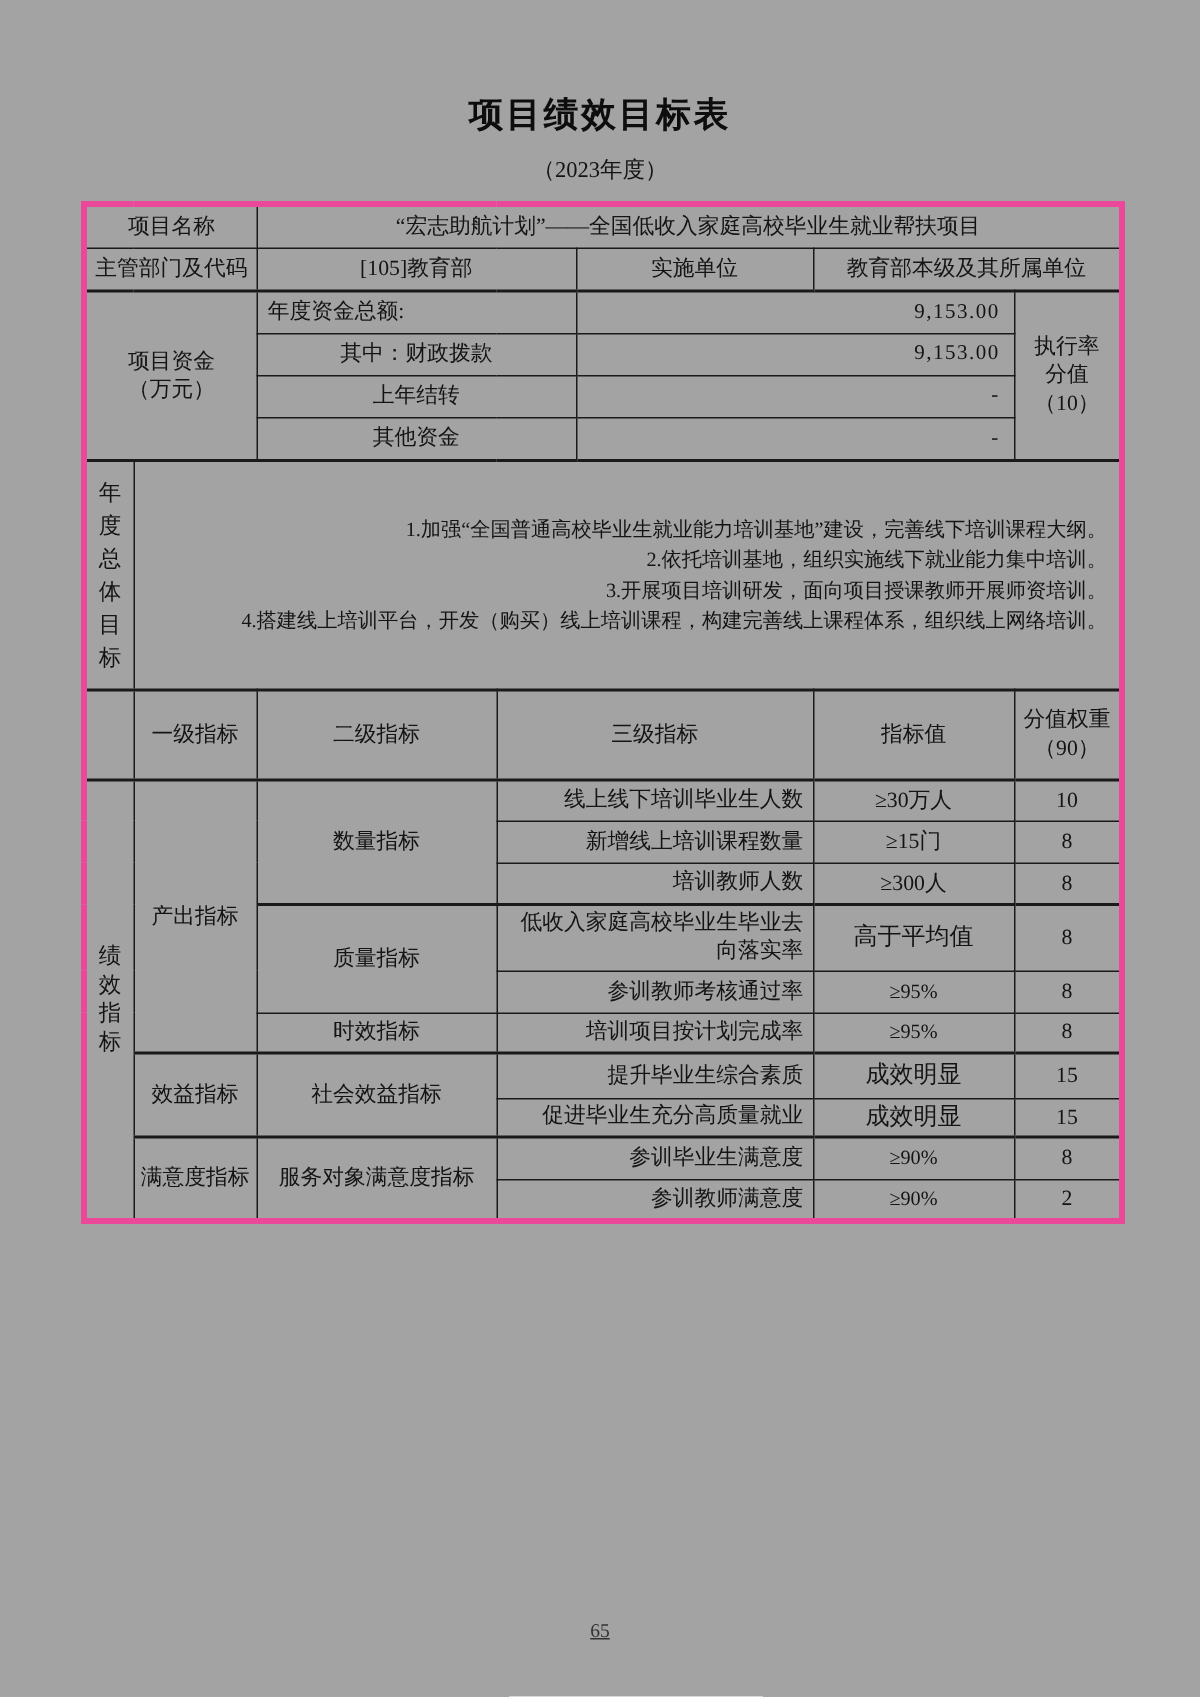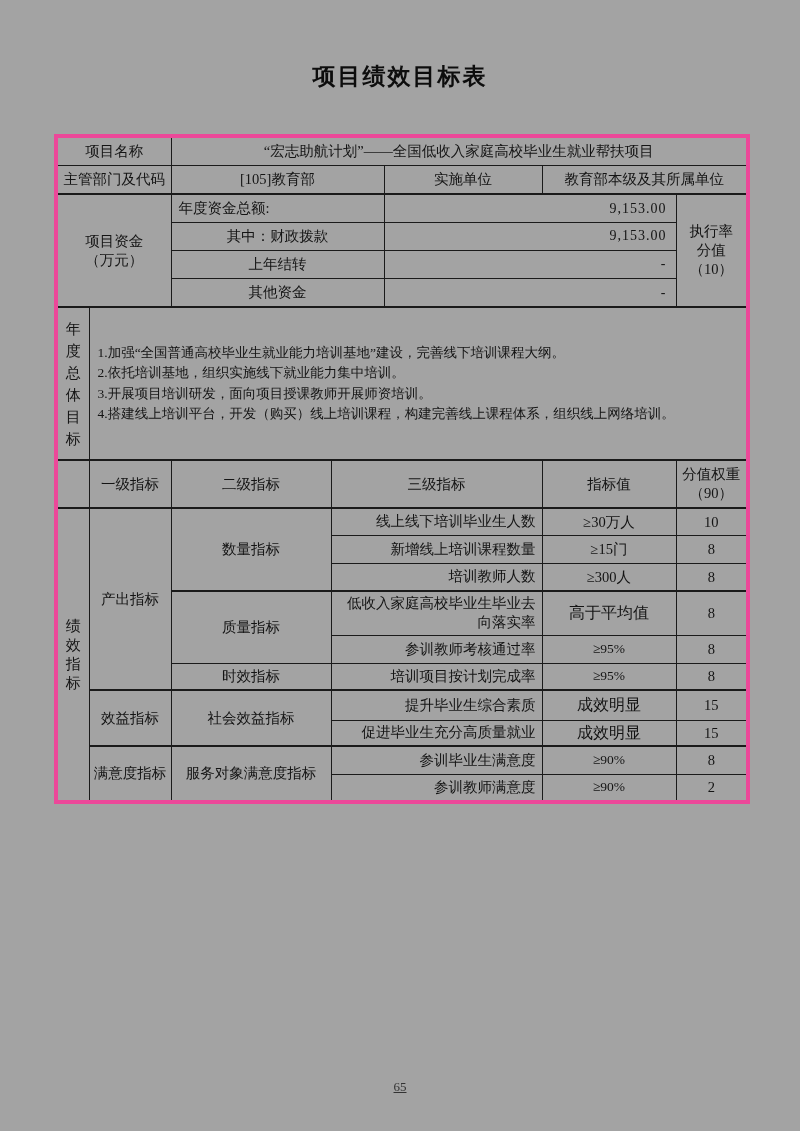--- a/index.html
+++ b/index.html
@@ -28,34 +28,35 @@
   }
   .bb2 { border-bottom-width:2.5px; }
   .l3cell { text-align:right; padding:0 6px; line-height:19px; }
   .fundlabel-left { text-align:left; padding-left:7px; }
   .fundval { text-align:right; padding-right:9px; font-size:14px; letter-spacing:1px; }
   .vbig { font-size:16px; }
   .vsmall { font-size:13.5px; }
   .vside { width:18px; margin:0 auto; word-break:break-all; text-align:center; font-size:15px; }
   .vside-goal { line-height:22px; }
   .vside-perf { line-height:19px; }
-  .goalcell { text-align:left; padding:0 8px; font-size:13.5px;margin-left:11px; }
+  .goalcell { text-align:right; padding:0 8px; font-size:13.5px;margin-left:11px; }
   .goalcell .gline { line-height:20.5px; }
   .twolines { line-height:19px; }
   .page-number {
     position:absolute; top:1079px; left:0; width:100%; text-align:center;
     font-size:13px; color:#333;text-decoration:underline;
   }
 </style>
 </head>
 <body>
 
 <div class="page">
 
   <div class="doc-title">项目绩效目标表</div>
+  <div class="doc-subtitle">（2023年度）</div>
 
   <table class="main">
     <colgroup>
       <col style="width:33px">
         <col style="width:82px">
         <col style="width:160px">
       <col style="width:53px">
         <col style="width:158px">
         <col style="width:134px">
       <col style="width:72px">
@@ -105,21 +106,21 @@
         <div class="vside vside-goal">年度总体目标</div>
       </td>
       <td colspan="6" class="bb2 goalcell">
         <div class="gline">1.加强“全国普通高校毕业生就业能力培训基地”建设，完善线下培训课程大纲。</div>
         <div class="gline">2.依托培训基地，组织实施线下就业能力集中培训。</div>
         <div class="gline">3.开展项目培训研发，面向项目授课教师开展师资培训。</div>
         <div class="gline">4.搭建线上培训平台，开发（购买）线上培训课程，构建完善线上课程体系，组织线上网络培训。</div>
       </td>
     </tr>
 
-    <tr style="height:48px">
+    <tr style="height:60px">
       <td class="bb2"></td>
       <td class="bb2">一级指标</td>
       <td class="bb2">二级指标</td>
       <td colspan="2" class="bb2">三级指标</td>
       <td class="bb2">指标值</td>
       <td class="bb2 twolines">
         <div>分值权重</div>
         <div>（90）</div>
       </td>
     </tr>

